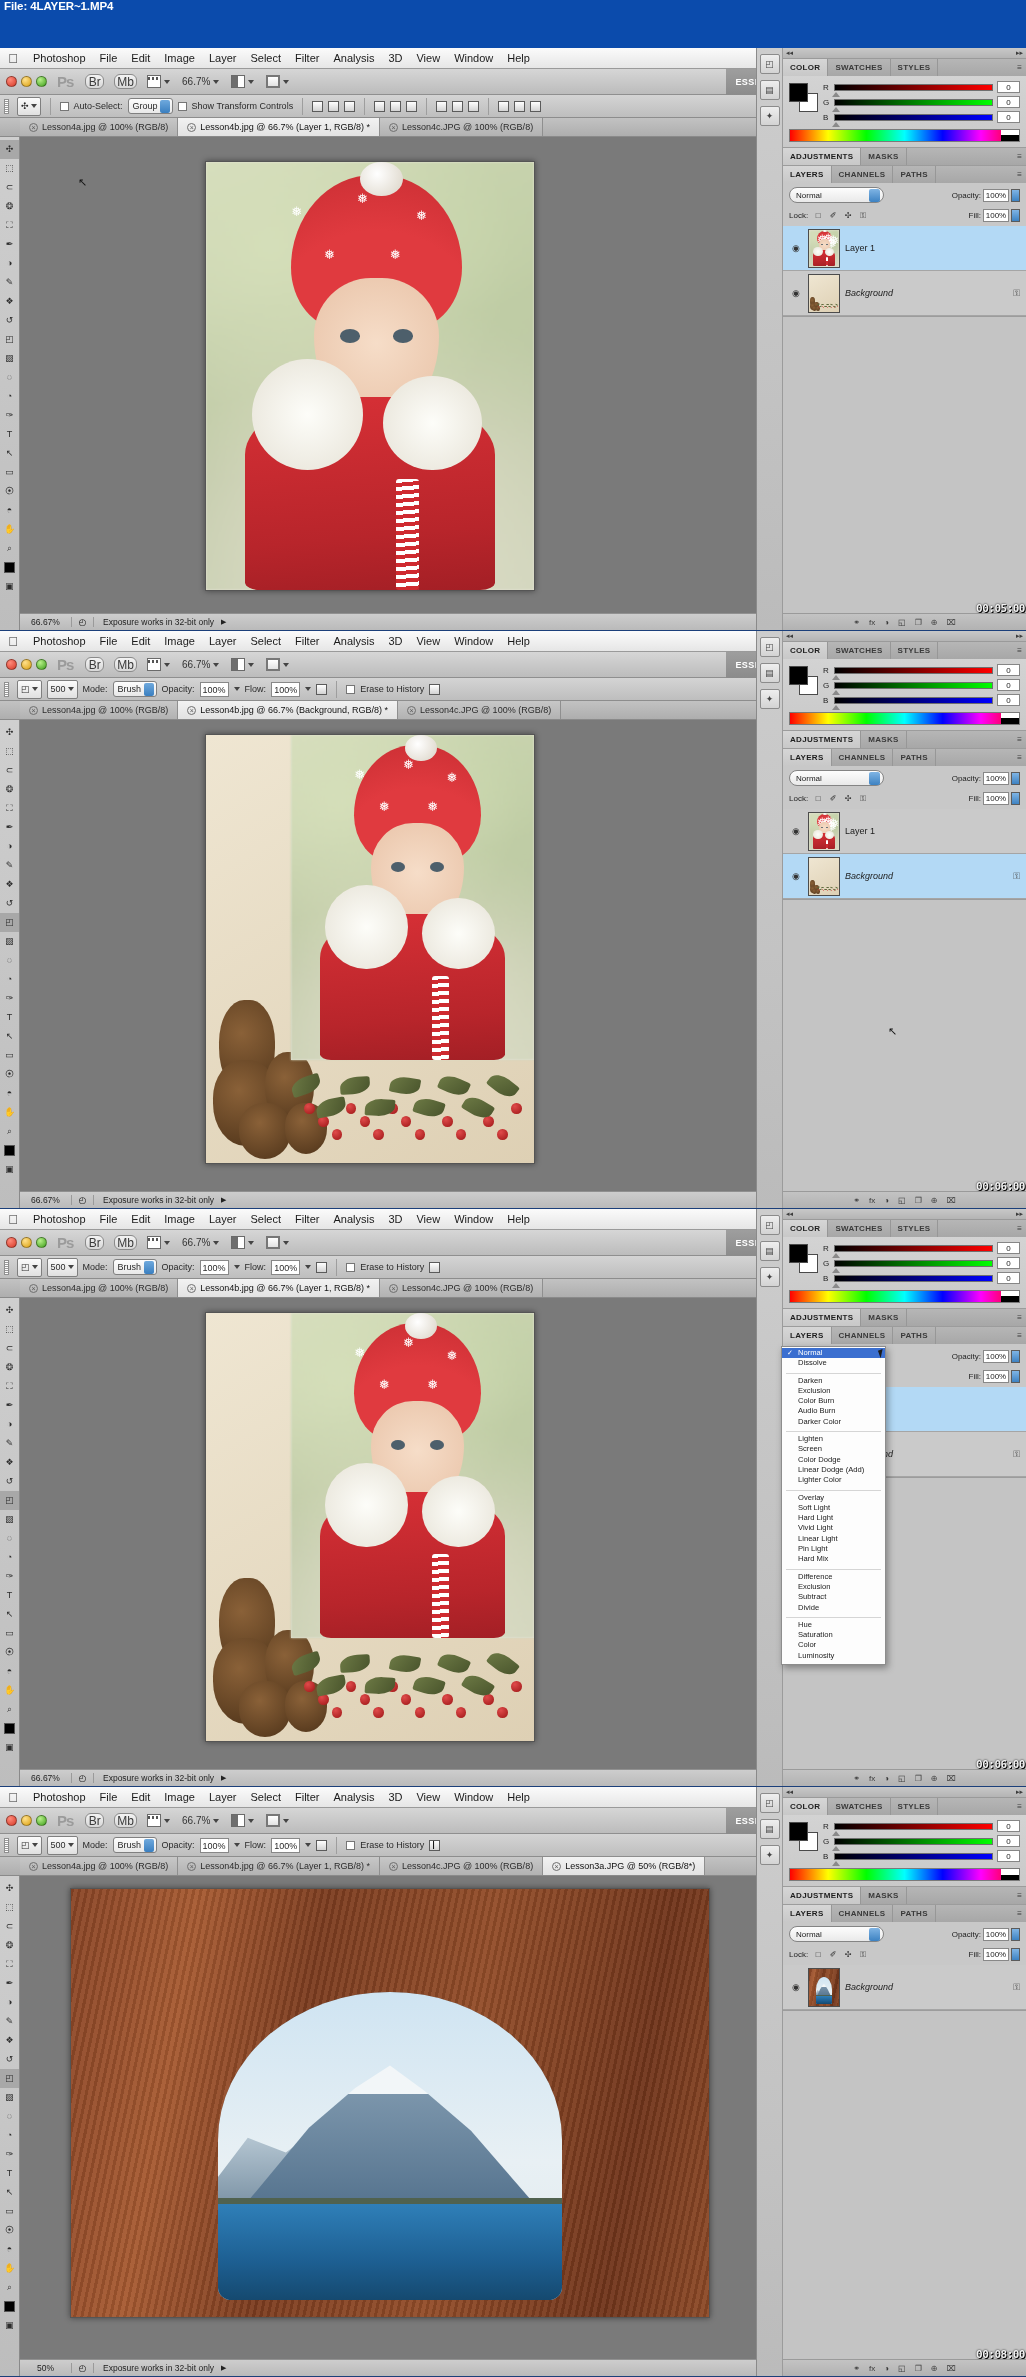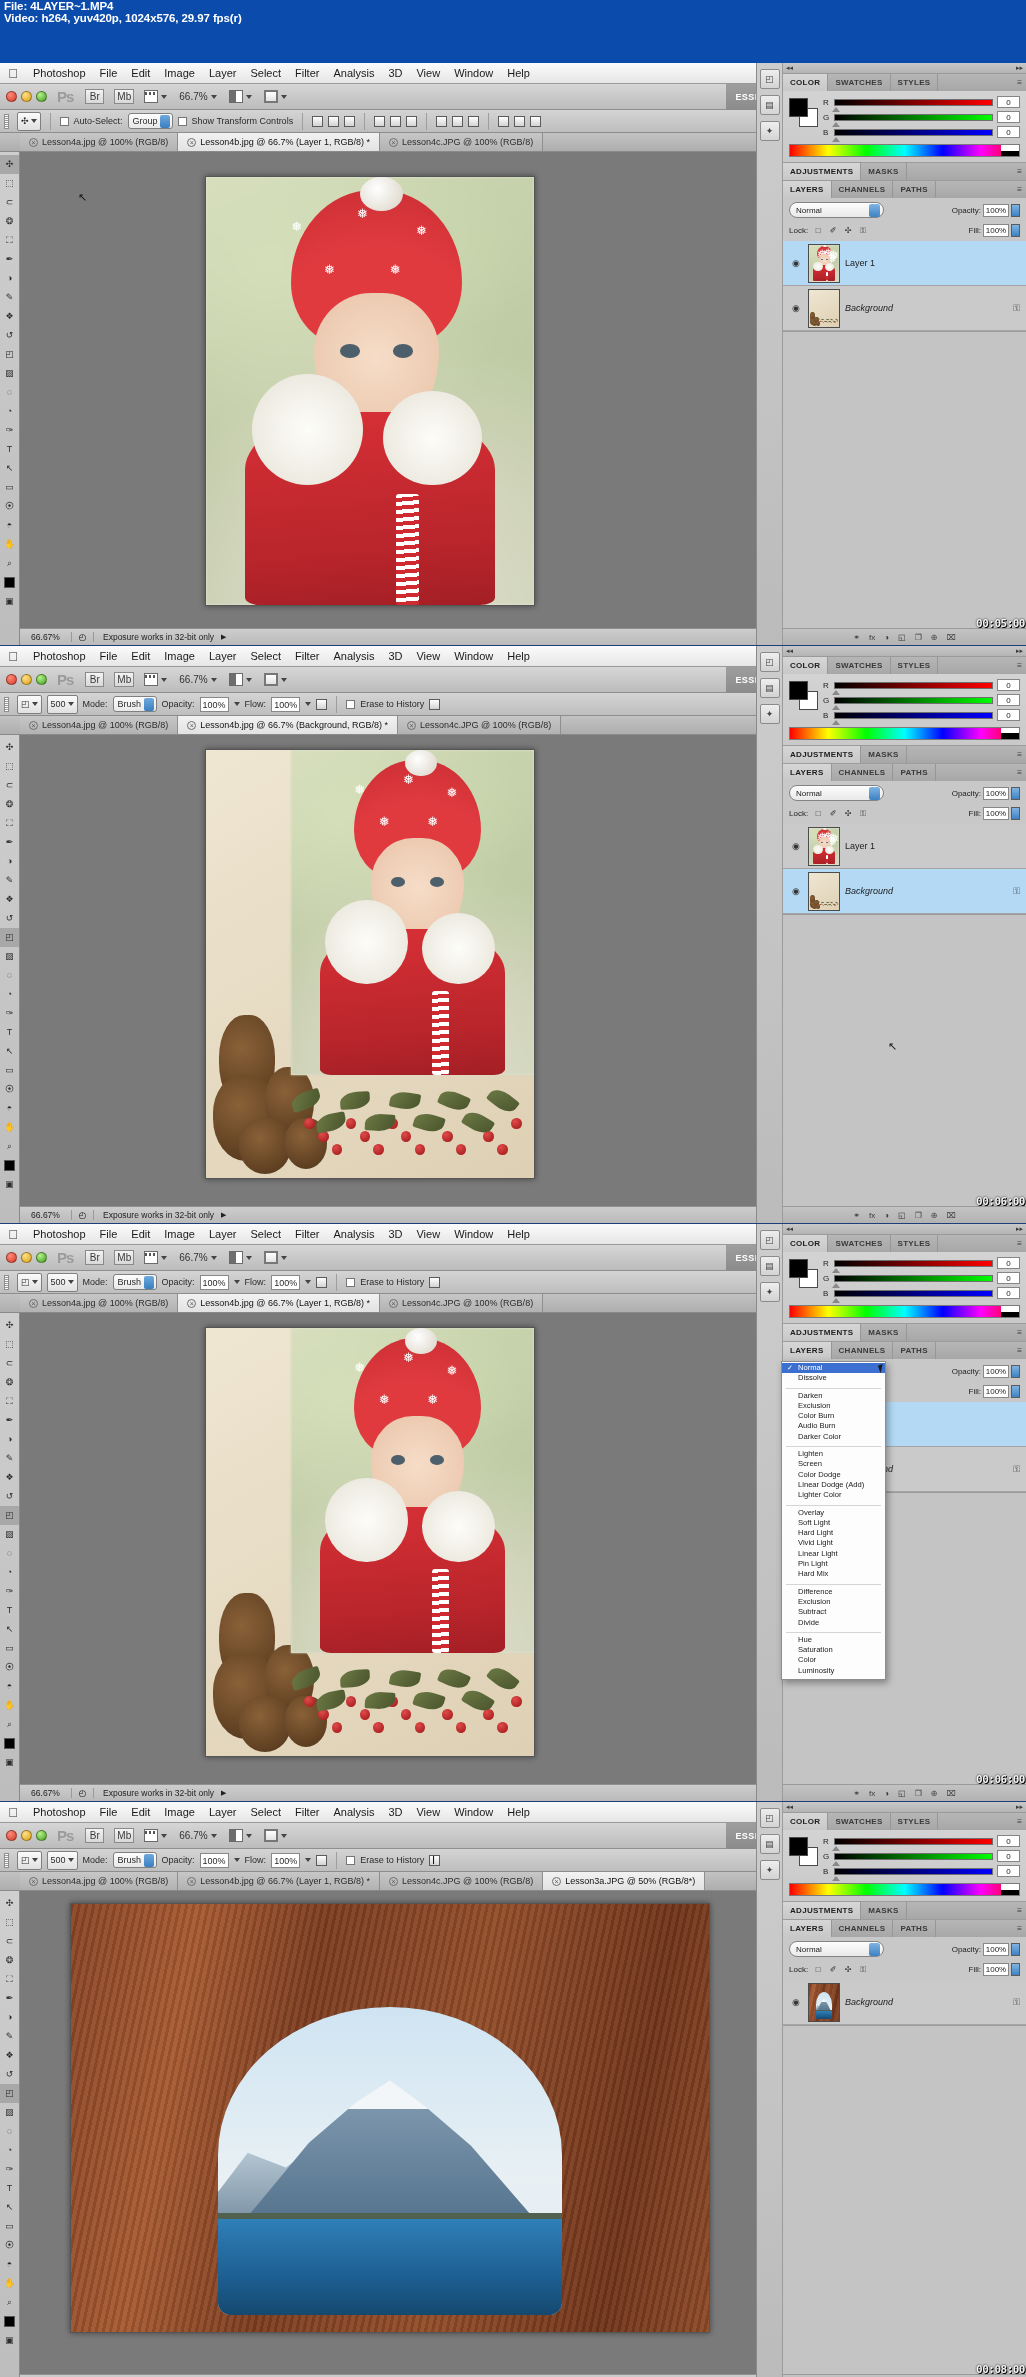--- a/index.html
+++ b/index.html
@@ -5,21 +5,21 @@
   * { box-sizing: border-box; margin: 0; padding: 0; }
   body {
     width: 1026px; height: 2377px;
     font-family: "Liberation Sans", sans-serif;
     background: #0a4aa8;
     overflow: hidden;
   }
 
   
   .info-header {
-    width: 1026px; height: 63px;
+    width: 1026px; height: 48px;
     background: #0b4bac;
     color: #ffffff;
     padding: 1px 4px 0 4px;
     font-size: 11.5px;
     font-weight: bold;
     line-height: 11.8px;
     letter-spacing: -0.1px;
   }
   .info-header div { white-space: nowrap; }
 
@@ -74,22 +74,22 @@
   }
   .traffic { display: flex; gap: 4px; align-items: center; margin-right: 10px; }
   .tl { width: 11px; height: 11px; border-radius: 50%; border: 1px solid rgba(0,0,0,.35); }
   .tl.r { background: radial-gradient(circle at 35% 30%, #ff8a7a, #d63a28); }
   .tl.y { background: radial-gradient(circle at 35% 30%, #ffe08a, #dba010); }
   .tl.g { background: radial-gradient(circle at 35% 30%, #b8f08a, #3fa01c); }
   .ps-logo { font-size: 15px; font-weight: bold; color: #9b9b9b; margin-right: 12px; letter-spacing: -1px; }
   .sqbtn {
     height: 15px; min-width: 19px; padding: 0 2px;
     background: linear-gradient(#f3f3f3, #d8d8d8);
-    border: 1px solid #8a8a8a; border-radius: 0;
-    font-size: 10px; color: #3a3a3a; text-align: center; line-height: 14px;
+    border: 1px solid #8a8a8a; border-radius: 6px;
+    font-size: 12px; color: #3a3a3a; text-align: center; line-height: 14px;
     margin-right: 10px;
   }
   .appbar-item { display: flex; align-items: center; gap: 3px; margin-right: 12px; color: #333; font-size: 10px; }
   .caret-d { width: 0; height: 0; border-left: 3px solid transparent; border-right: 3px solid transparent; border-top: 4px solid #444; }
   .glyph-box { width: 14px; height: 13px; border: 1px solid #6a6a6a; background: linear-gradient(#fff,#dcdcdc); }
   .glyph-box.split { background: linear-gradient(90deg,#6e6e6e 46%, #fff 46%); }
   .glyph-box.film { background: #fff; position: relative; }
   .glyph-box.film::before { content:""; position:absolute; top:1px; left:0; right:0; height:3px; background: repeating-linear-gradient(90deg,#555 0 2px,#fff 2px 4px); }
   .glyph-box.scr { background: linear-gradient(#fff,#e2e2e2); border: 2px solid #777; }
   .appbar-right { margin-left: auto; display: flex; align-items: center; gap: 0; }
@@ -454,21 +454,20 @@
     border-right: 4px solid transparent;
     transform: rotate(-20deg);
   }
   .cursor-ibeam { position: absolute; font-size: 11px; color: #111; z-index: 45; }
 </style>
 </head>
 <body>
 
 <div class="info-header">
   <div>File: 4LAYER~1.MP4</div>
-  <div>Video: h264, yuv420p, 1024x576, 29.97 fps(r)</div>
 </div>
 
 <div id="frames-root">
     <div class="frame f1" style="height: 583px;">
       <div class="mac-menubar">
         <div class="apple-logo"></div>
         <div class="mi strong">Photoshop</div>
         <div class="mi">File</div>
         <div class="mi">Edit</div>
         <div class="mi">Image</div>

